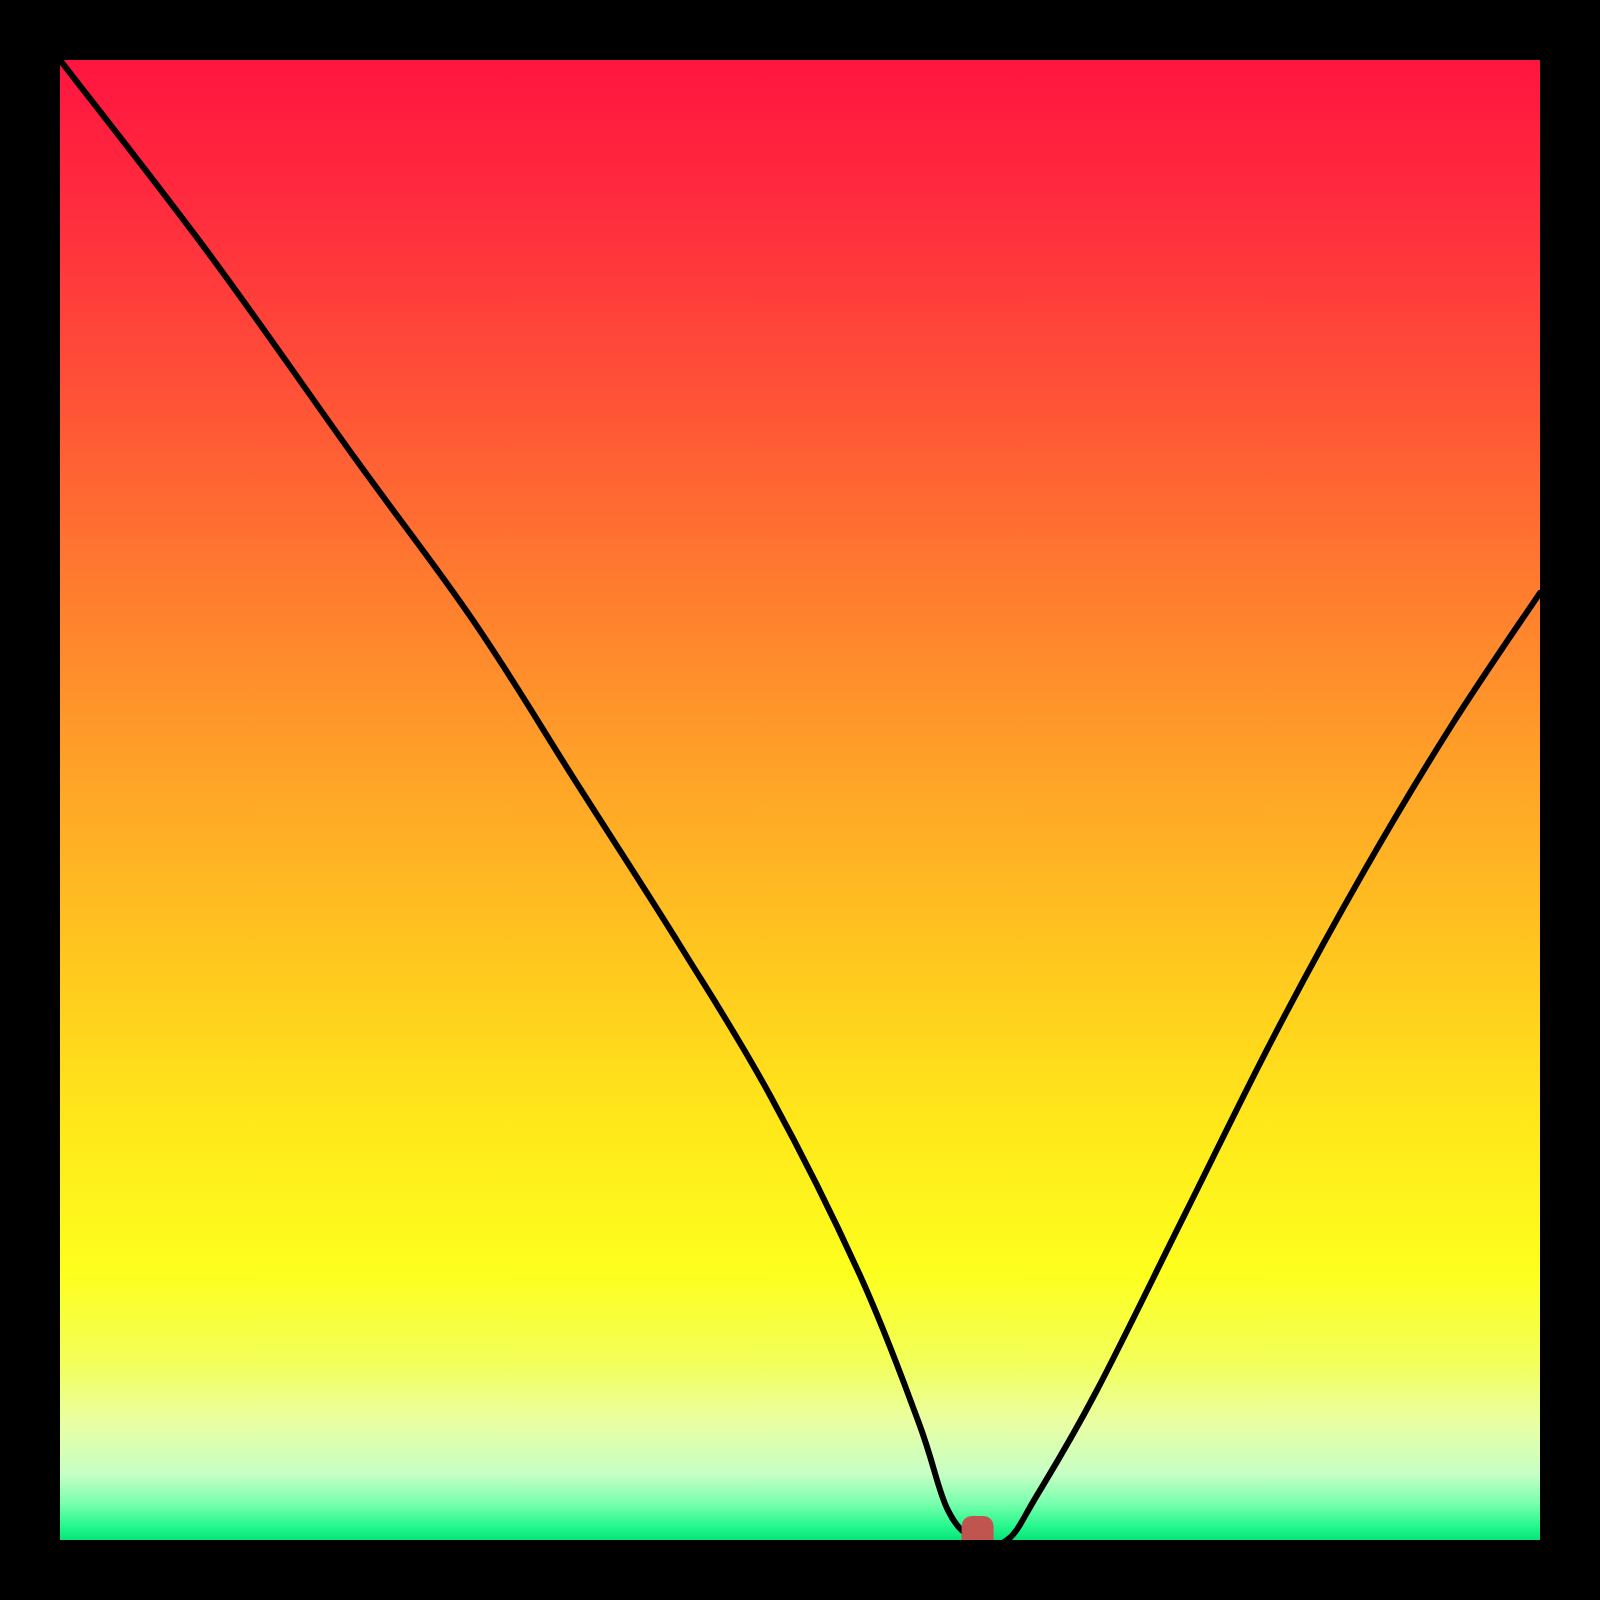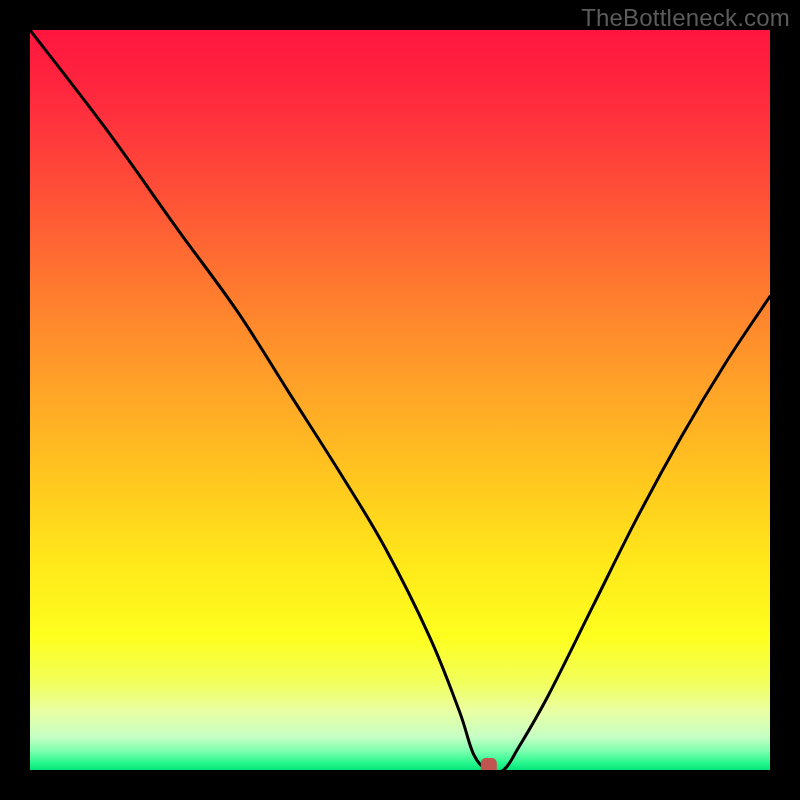--- a/index.html
+++ b/index.html
@@ -45,21 +45,20 @@
     width: 740px;
     height: 740px;
     z-index: 2;
   }
 </style>
 </head>
 <body>
 
 <div class="frame">
 
-  <div class="watermark">TheBottleneck.com</div>
 
   <div class="plot-area">
     <svg class="plot-svg" viewBox="0 0 740 740" preserveAspectRatio="none">
       <defs>
         <linearGradient id="bg-grad" x1="0" y1="0" x2="0" y2="1">
         <stop offset="0%" stop-color="#ff153f"></stop>
             <stop offset="10%" stop-color="#ff2c3e"></stop>
             <stop offset="22%" stop-color="#ff5037"></stop>
             <stop offset="35%" stop-color="#ff7a2f"></stop>
             <stop offset="48%" stop-color="#ffa228"></stop>

